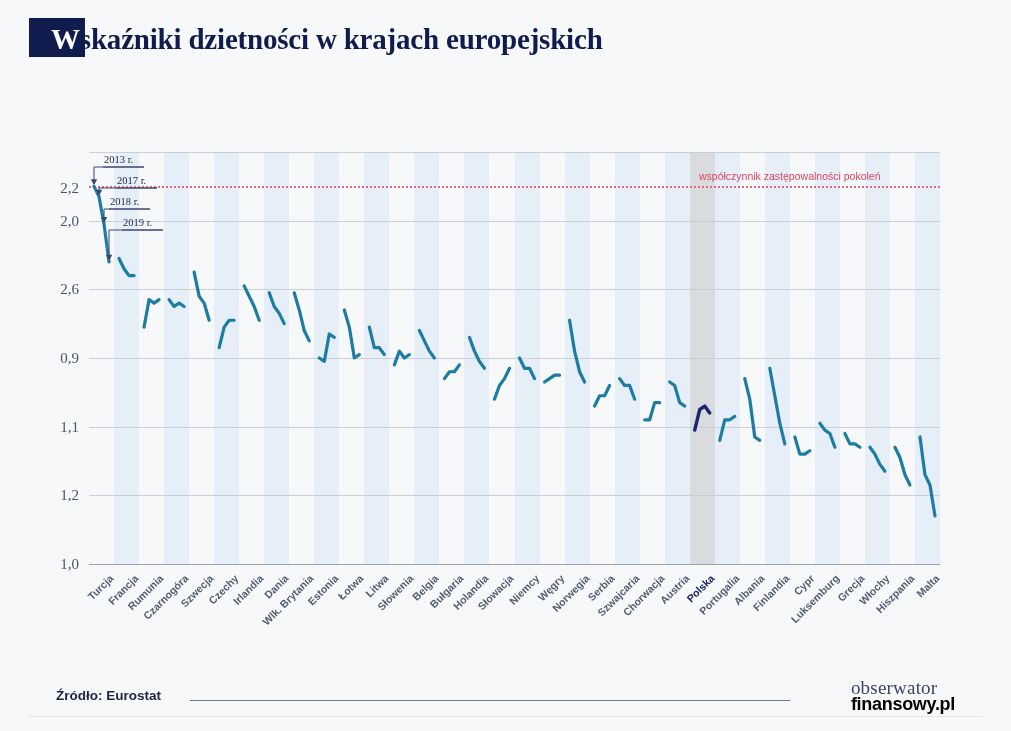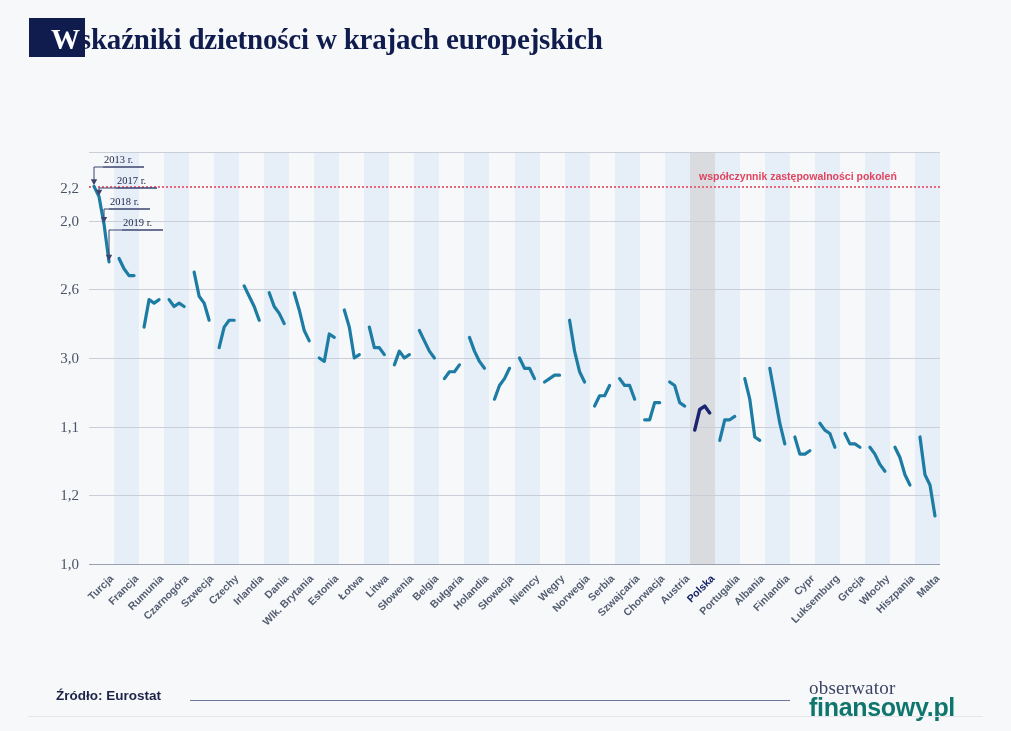--- a/index.html
+++ b/index.html
@@ -32,39 +32,39 @@
   .band.poland{background:#d8d9dd;opacity:.95;}
 
   .grid-line{position:absolute;left:0;width:100%;height:1px;background:#c9ced8;}
   .axis-line{position:absolute;left:0;width:100%;height:1px;background:#9aa1ae;}
 
   .ylabel{position:absolute;right:100%;margin-right:10px;transform:translateY(-50%);
     font-size:15px;color:#4a5368;white-space:nowrap;font-family:"Liberation Serif",serif;}
 
   .repl-line{position:absolute;left:0;width:100%;height:0;
     border-top:2px dotted #e8667c;}
-  .repl-label{position:absolute;font-size:10.5px;color:#e0445f;white-space:nowrap;font-weight:700;}
+  .repl-label{position:absolute;font-size:10.5px;color:#e0445f;white-space:nowrap;font-weight:400;}
 
   svg.series{position:absolute;left:0;top:0;width:851px;height:412px;overflow:visible;}
 
   
   .ann{position:absolute;font-size:10.5px;color:#23294d;white-space:nowrap;font-family:"Liberation Serif",serif;}
 
   
   .xlab{position:absolute;transform-origin:right top;transform:rotate(-45deg);
     font-size:10.5px;color:#535d70;white-space:nowrap;text-align:right;font-weight:600;}
   .xlab.hl{color:#152466;font-weight:700;}
 
   
   .footer-rule{position:absolute;left:28px;top:716px;width:955px;height:1px;background:#e4e6eb;}
   .source{position:absolute;left:56px;top:688px;font-size:13.5px;font-weight:700;color:#1b2447;white-space:nowrap;}
   .source-rule{position:absolute;left:190px;top:700px;width:600px;height:1px;background:#6e7698;}
   .logo{position:absolute;right:56px;top:678px;text-align:left;line-height:1;}
   .logo .l1{font-family:"Liberation Serif",serif;font-size:19px;color:#3c4364;letter-spacing:.2px;}
-  .logo .l2{font-size:25px;font-weight:700;color:#0f766e;letter-spacing:-.3px;margin-top:-2px;}
+  .logo .l2{font-size:18px;font-weight:700;color:#000000;letter-spacing:-.3px;margin-top:-2px;}
 </style>
 </head>
 <body>
 
 <div class="page">
 
   <div class="title-wrap">
     <div class="title-block"></div>
     <div class="title-text"><span class="initial">W</span><span>skaźniki dzietności w krajach europejskich</span></div>
   </div>
@@ -98,21 +98,21 @@
           <div class="grid-line" style="top: 274.667px;"></div>
           <div class="grid-line" style="top: 206px;"></div>
           <div class="grid-line" style="top: 137.333px;"></div>
           <div class="grid-line" style="top: 68.6667px;"></div>
           <div class="grid-line" style="top: 0px;"></div>
         </div>
       <div id="ylabels">
           <div class="ylabel" style="top: 412px;">1,0</div>
           <div class="ylabel" style="top: 343.333px;">1,2</div>
           <div class="ylabel" style="top: 274.667px;">1,1</div>
-          <div class="ylabel" style="top: 206px;">3,0</div>
+          <div class="ylabel" style="top: 206px;">0,9</div>
           <div class="ylabel" style="top: 137.333px;">2,6</div>
           <div class="ylabel" style="top: 68.6667px;">2,0</div>
           <div class="ylabel" style="top: 0px; margin-top: 36px;">2,2</div>
         </div>
       <div class="repl-line" id="repl-line" style="top: 34.3333px;"></div>
       <div class="repl-label" id="repl-label" style="top: 18.3333px; left: 610px;">współczynnik zastępowalności pokoleń</div>
       <svg class="series" id="series-svg" viewBox="0 0 851 412" preserveAspectRatio="none">
           <polyline points="5.01,34.33 10.01,44.63 15.02,72.10 20.02,109.87" fill="none" stroke="#1d7ca3" stroke-width="3.2" stroke-linecap="round" stroke-linejoin="round"></polyline>
           <polyline points="30.04,106.43 35.04,116.73 40.05,123.60 45.05,123.60" fill="none" stroke="#1d7ca3" stroke-width="3.2" stroke-linecap="round" stroke-linejoin="round"></polyline>
           <polyline points="55.06,175.10 60.07,147.63 65.08,151.07 70.08,147.63" fill="none" stroke="#1d7ca3" stroke-width="3.2" stroke-linecap="round" stroke-linejoin="round"></polyline>

